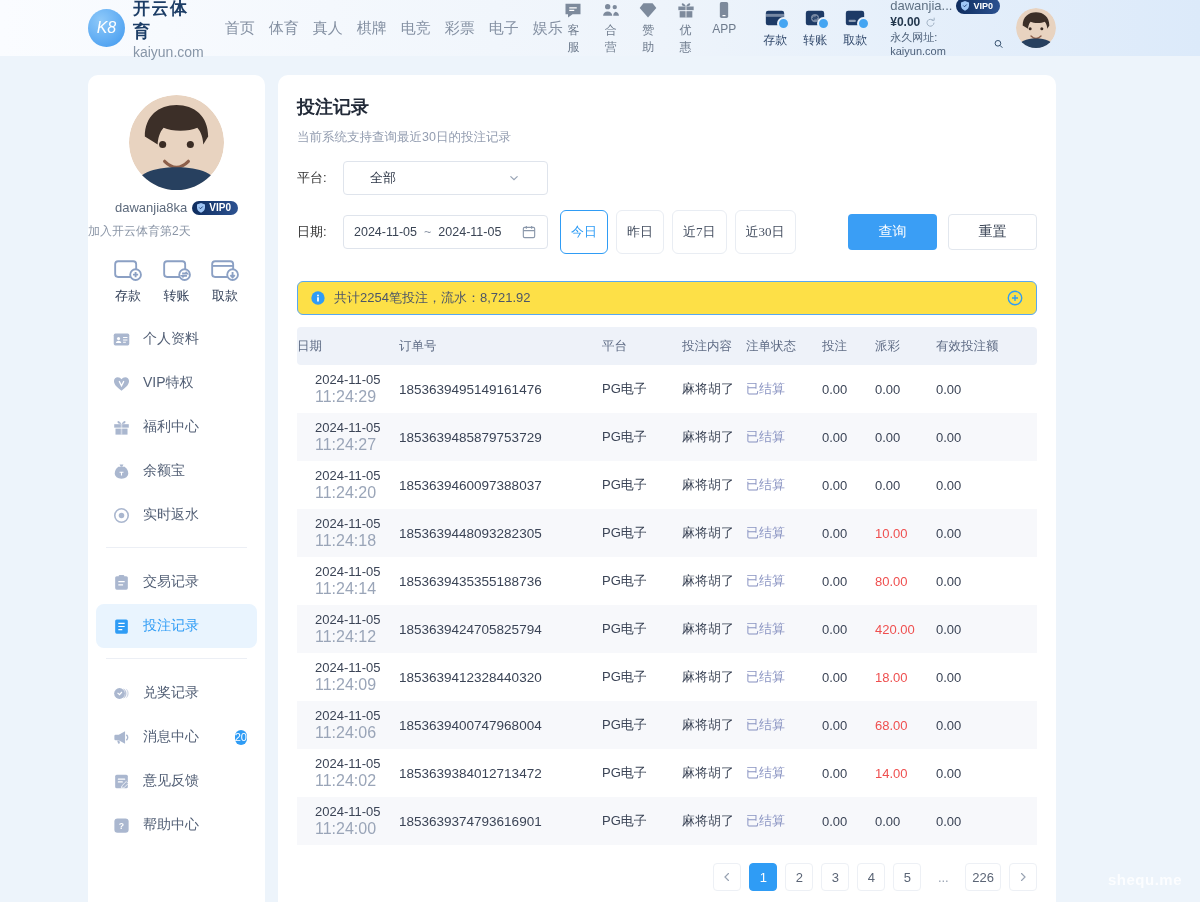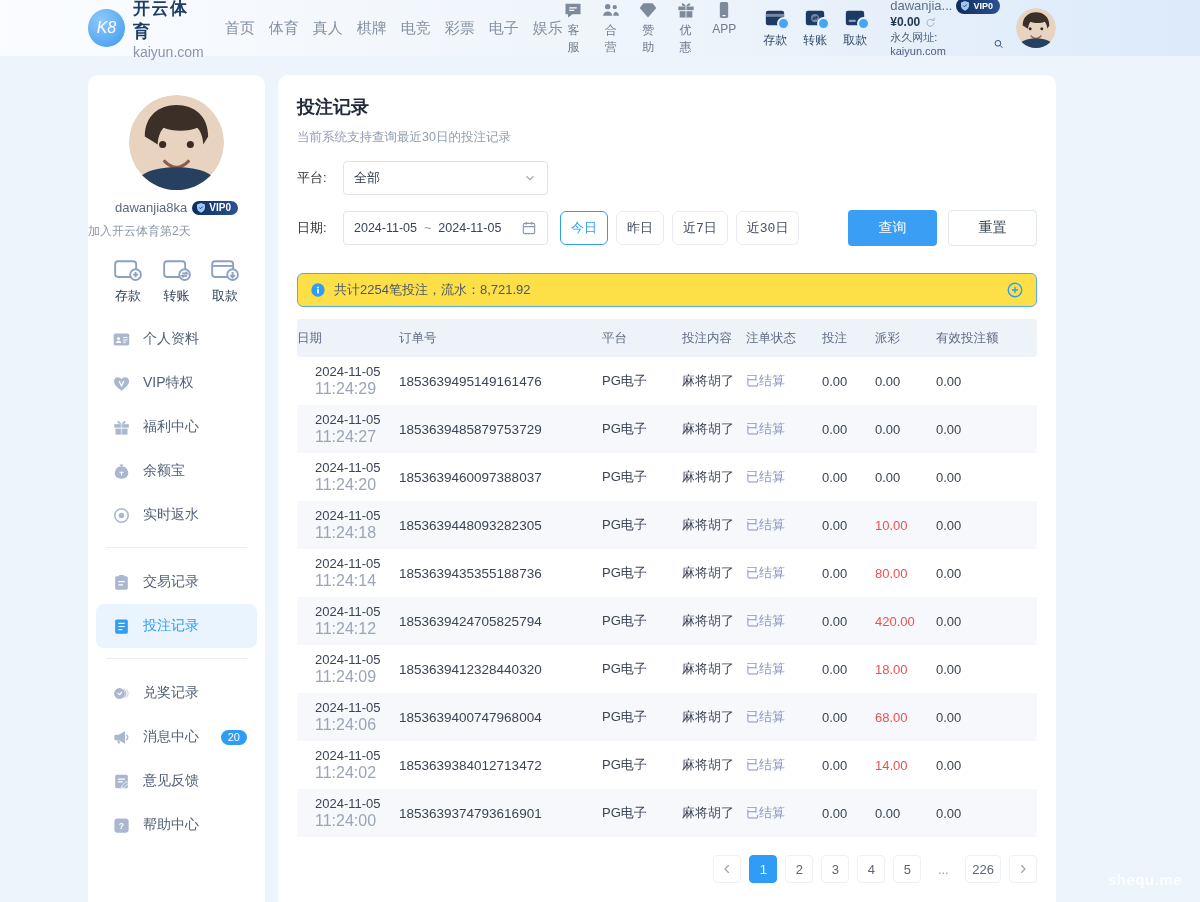--- a/index.html
+++ b/index.html
@@ -56,42 +56,42 @@
   .qa-ic { width:32px; height:28px; display:block; margin:0 auto; color:#8ba0c4; }
   .qa-lb { font-size:13px; color:#2f3d55; display:block; margin-top:3px; }
   .side-menu { margin-top:12px; }
   .side-item { display:flex; align-items:center; gap:12px; height:44px; padding-left:24px; cursor:pointer; }
   .si-ic { width:19px; height:19px; flex:none; color:#aab7cf; }
   .si-lb { font-size:14px; color:#525f75; }
   .side-item.active { background:#e9f4fe; border-radius:8px; margin:0 8px; padding-left:16px; }
   .side-item.active .si-ic { color:#2f9cf5; }
   .side-item.active .si-lb { color:#2f9cf5; }
   .badge-pill { margin-left:auto; margin-right:18px; background:#2f9cf5; color:#fff; font-size:11px;
-                border-radius:9px; padding:2px 7px; line-height:1; }
+                border-radius:9px; padding:2px 0; line-height:1; }
   .side-divider { height:1px; background:#eceff5; margin:10px 18px; }
 
   
   .main { width:778px; flex:none; background:#fff; border-radius:10px; padding:20px 19px; height:1010px; }
   .page-title { font-size:18px; font-weight:bold; color:#222a38; }
   .page-sub { font-size:12.5px; color:#939db0; margin-top:10px; }
   .filter-row { display:flex; align-items:center; margin-top:15px; }
   .filter-label { width:46px; font-size:13px; color:#333; flex:none; }
   .select-box { width:205px; height:34px; border:1px solid #dfe4ec; border-radius:4px; display:flex;
-                align-items:center; justify-content:space-between; padding:0 10px; font-size:13px;
+                align-items:center; justify-content:space-between; padding:0 26px; font-size:13px;
                 color:#2e3748; cursor:pointer; background:#fff; }
   .chev-ic { color:#98a4b5; }
   .date-box { width:205px; height:34px; border:1px solid #dfe4ec; border-radius:4px; display:flex;
               align-items:center; gap:7px; padding:0 10px; font-size:12.5px; color:#3a4454;
               cursor:pointer; background:#fff; }
   .tilde { color:#8b95a6; }
   .cal { color:#8b98ab; margin-left:auto; }
   .quick-dates { display:flex; gap:8px; margin-left:12px; }
-  .qd { height:34px; min-width:46px; padding:0 10px; border:1px solid #e9edf3; background:#fff; border-radius:6px;
+  .qd { height:44px; min-width:46px; padding:0 10px; border:1px solid #e9edf3; background:#fff; border-radius:6px;
         font-size:13px; color:#454f61; display:flex; align-items:center; justify-content:center; cursor:pointer;
-        font-family:Liberation Mono, monospace; }
+        font-family:Liberation Serif, serif; }
   .qd.active { border-color:#2f9cf5; color:#2f9cf5; }
   .action-buttons { margin-left:auto; display:flex; gap:11px; }
   .btn-primary { width:89px; height:36px; background:#3a9ef5; border:none; color:#fff; border-radius:4px;
                  font-size:14px; cursor:pointer; font-family:inherit; }
   .btn-plain { width:89px; height:36px; background:#fff; border:1px solid #e2e7ee; color:#3c4657;
                border-radius:4px; font-size:14px; cursor:pointer; font-family:inherit; }
   .summary-bar { margin-top:27px; height:34px; border:1px solid #58a8f2; border-radius:6px; display:flex;
                  align-items:center; gap:8px; padding:0 12px; font-size:13px; color:#4c5668; background:#fde047; }
   .plus { margin-left:auto; cursor:pointer; }
 

